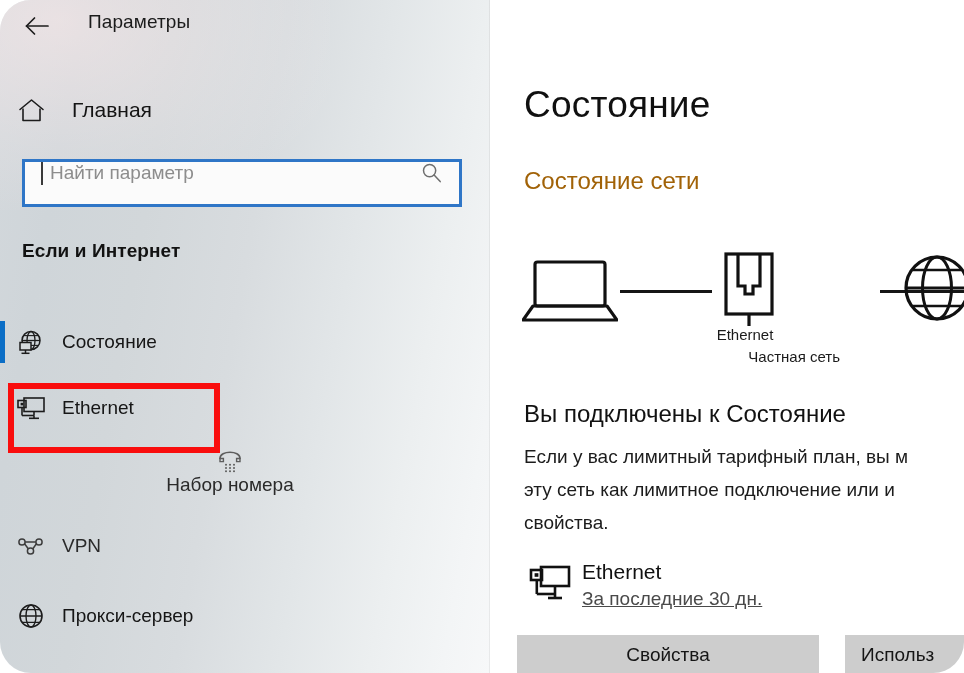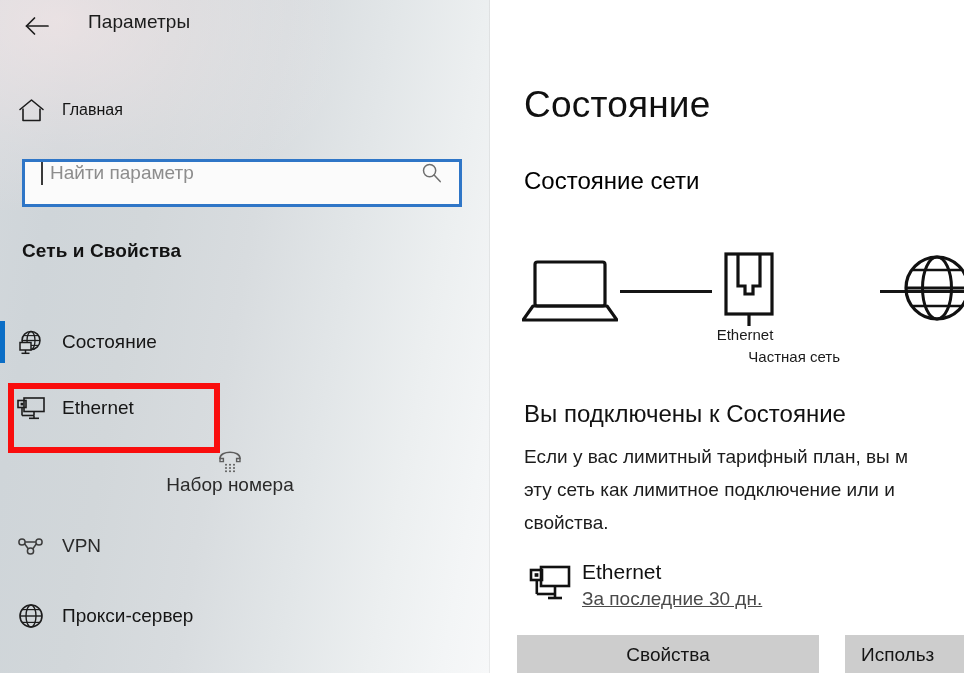--- a/index.html
+++ b/index.html
@@ -7,20 +7,21 @@
     width: 964px; height: 673px;
     overflow: hidden;
     background: #ffffff;
     font-family: "Liberation Sans", sans-serif;
     -webkit-font-smoothing: antialiased;
   }
   #app {
     position: relative;
     width: 964px; height: 673px;
     overflow: hidden;
+    border-radius: 31px;
   }
 
   
   #sidebar {
     position: absolute; left: 0; top: 0;
     width: 490px; height: 673px;
     background:
       linear-gradient(100deg,
         #d3d8dc 0%,
         #cfd5d9 14%,
@@ -61,21 +62,21 @@
     font-size: 19px; color: #1b1b1b; letter-spacing: .1px;
   }
 
   
   #home-row {
     position: absolute; left: 0; top: 87px;
     width: 460px; height: 46px;
     display: flex; align-items: center;
   }
   #home-row .ico { width: 62px; display: flex; justify-content: center; }
-  #home-row .lbl { font-size: 16px; color: #141414; }
+  #home-row .lbl { font-size: 21px; color: #141414; margin-left: 10px; }
 
   
   #search-box {
     position: absolute; left: 22px; top: 159px;
     width: 440px; height: 48px;
     background: #fbfbfb;
     border: 3px solid #2f76c7;
     display: flex; align-items: flex-start;
   }
   #search-caret {
@@ -137,21 +138,21 @@
     background: #ffffff;
     overflow: hidden;
   }
   #page-title {
     position: absolute; left: 34px; top: 84px;
     font-size: 37px; color: #101010; font-weight: 300;
     letter-spacing: .2px;
   }
   #subhead {
     position: absolute; left: 34px; top: 167px;
-    font-size: 24px; color: #000000; font-weight: 300;
+    font-size: 24px; color: #a16207; font-weight: 300;
   }
 
   
   #diagram {
     position: absolute; left: 0; top: 248px;
     width: 474px; height: 130px;
   }
   #diagram .node { position: absolute; }
   #node-device { left: 32px; top: 10px; }
   #link-1 { position: absolute; left: 130px; top: 42px; width: 92px; height: 3px; background: #161616; }
@@ -238,21 +239,21 @@
       <div id="search-caret"></div>
       <div id="search-placeholder">Найти параметр</div>
       <span id="search-icon">
         <svg width="21" height="21" viewBox="0 0 21 21" aria-hidden="true">
           <circle cx="8.6" cy="8.6" r="6.1" fill="none" stroke="#6e6e6e" stroke-width="1.5"></circle>
           <line x1="13.1" y1="13.1" x2="19.2" y2="19.6" stroke="#6e6e6e" stroke-width="1.5" stroke-linecap="round"></line>
         </svg>
       </span>
     </div>
 
-    <div id="section-header">Сеть и Свойства</div>
+    <div id="section-header">Если и Интернет</div>
 
     <div id="nav">
 
       <div class="nav-item selected">
         <div class="sel-bar"></div>
         <span class="ico">
           <svg width="28" height="27" viewBox="0 0 28 27" aria-hidden="true">
             <circle cx="14" cy="11.5" r="9" fill="none" stroke="#1c1c1c" stroke-width="1.5"></circle>
             <ellipse cx="14" cy="11.5" rx="4" ry="9" fill="none" stroke="#1c1c1c" stroke-width="1.3"></ellipse>
             <line x1="5" y1="11.5" x2="23" y2="11.5" stroke="#1c1c1c" stroke-width="1.3"></line>

